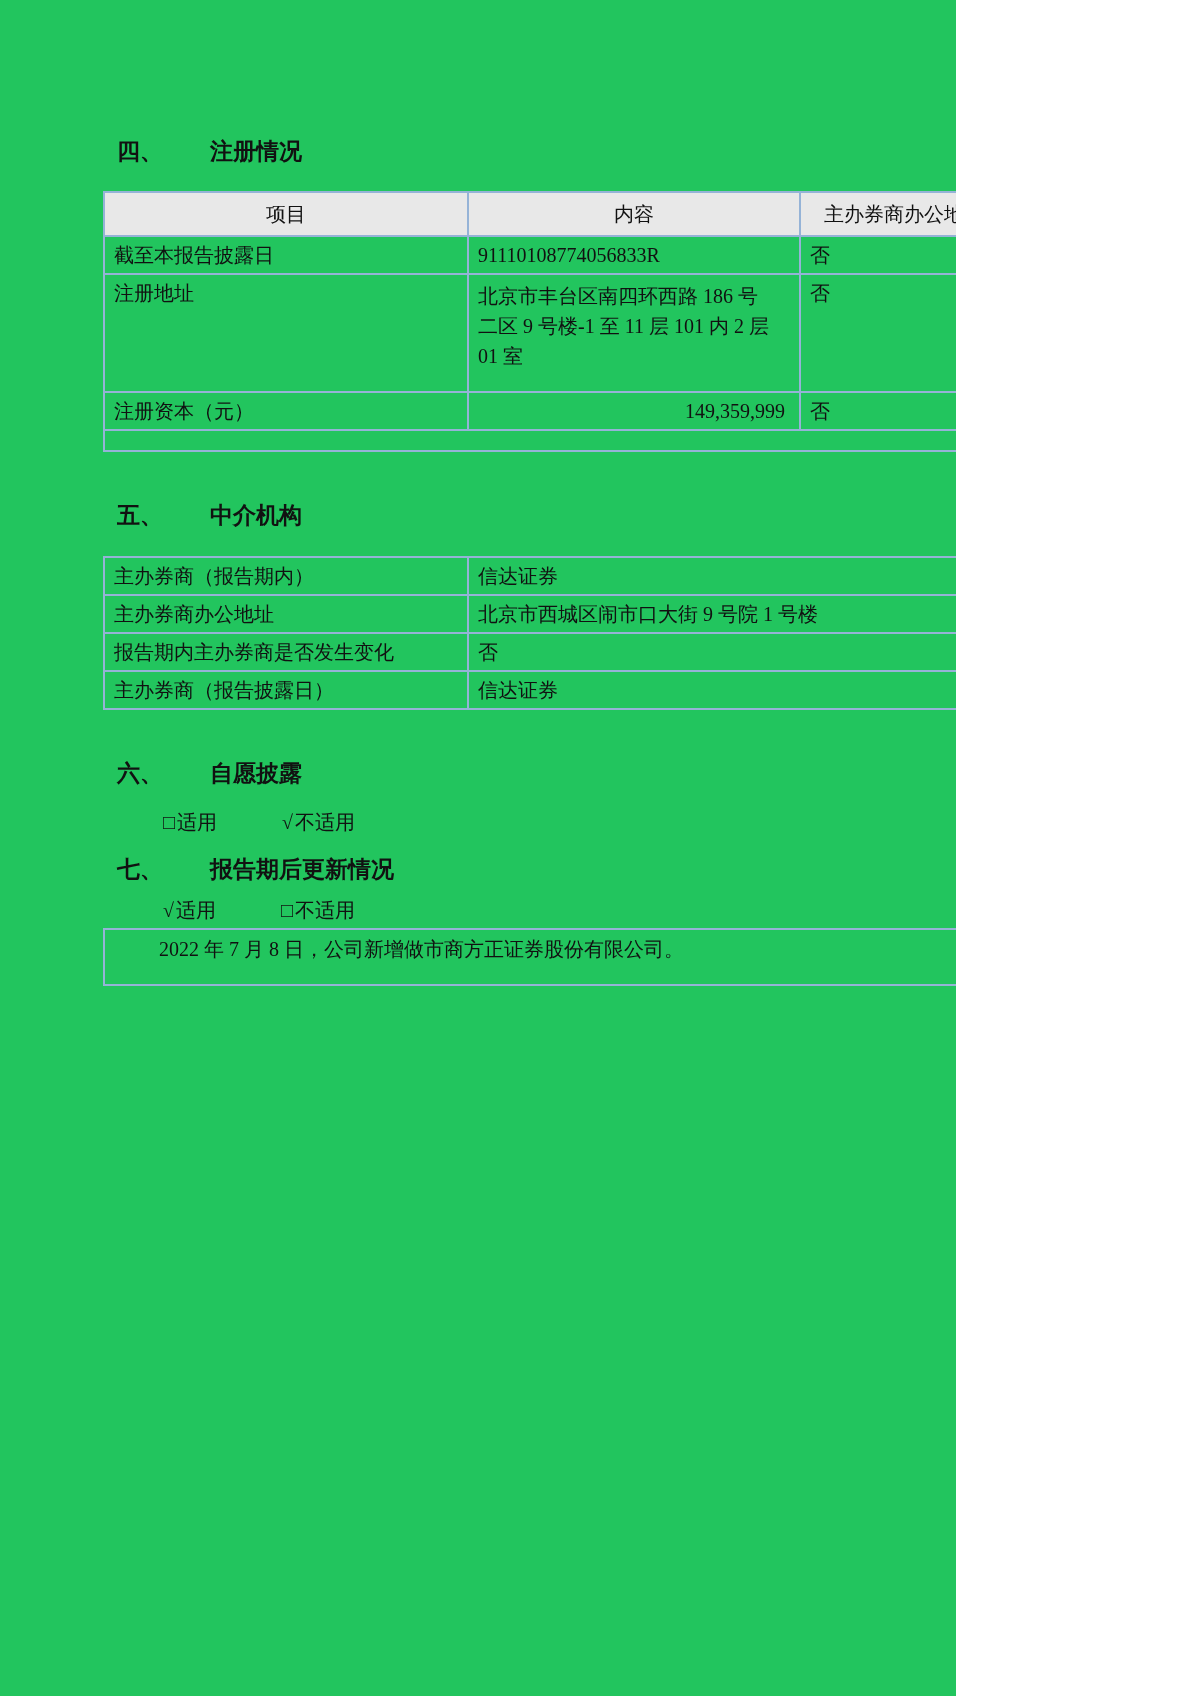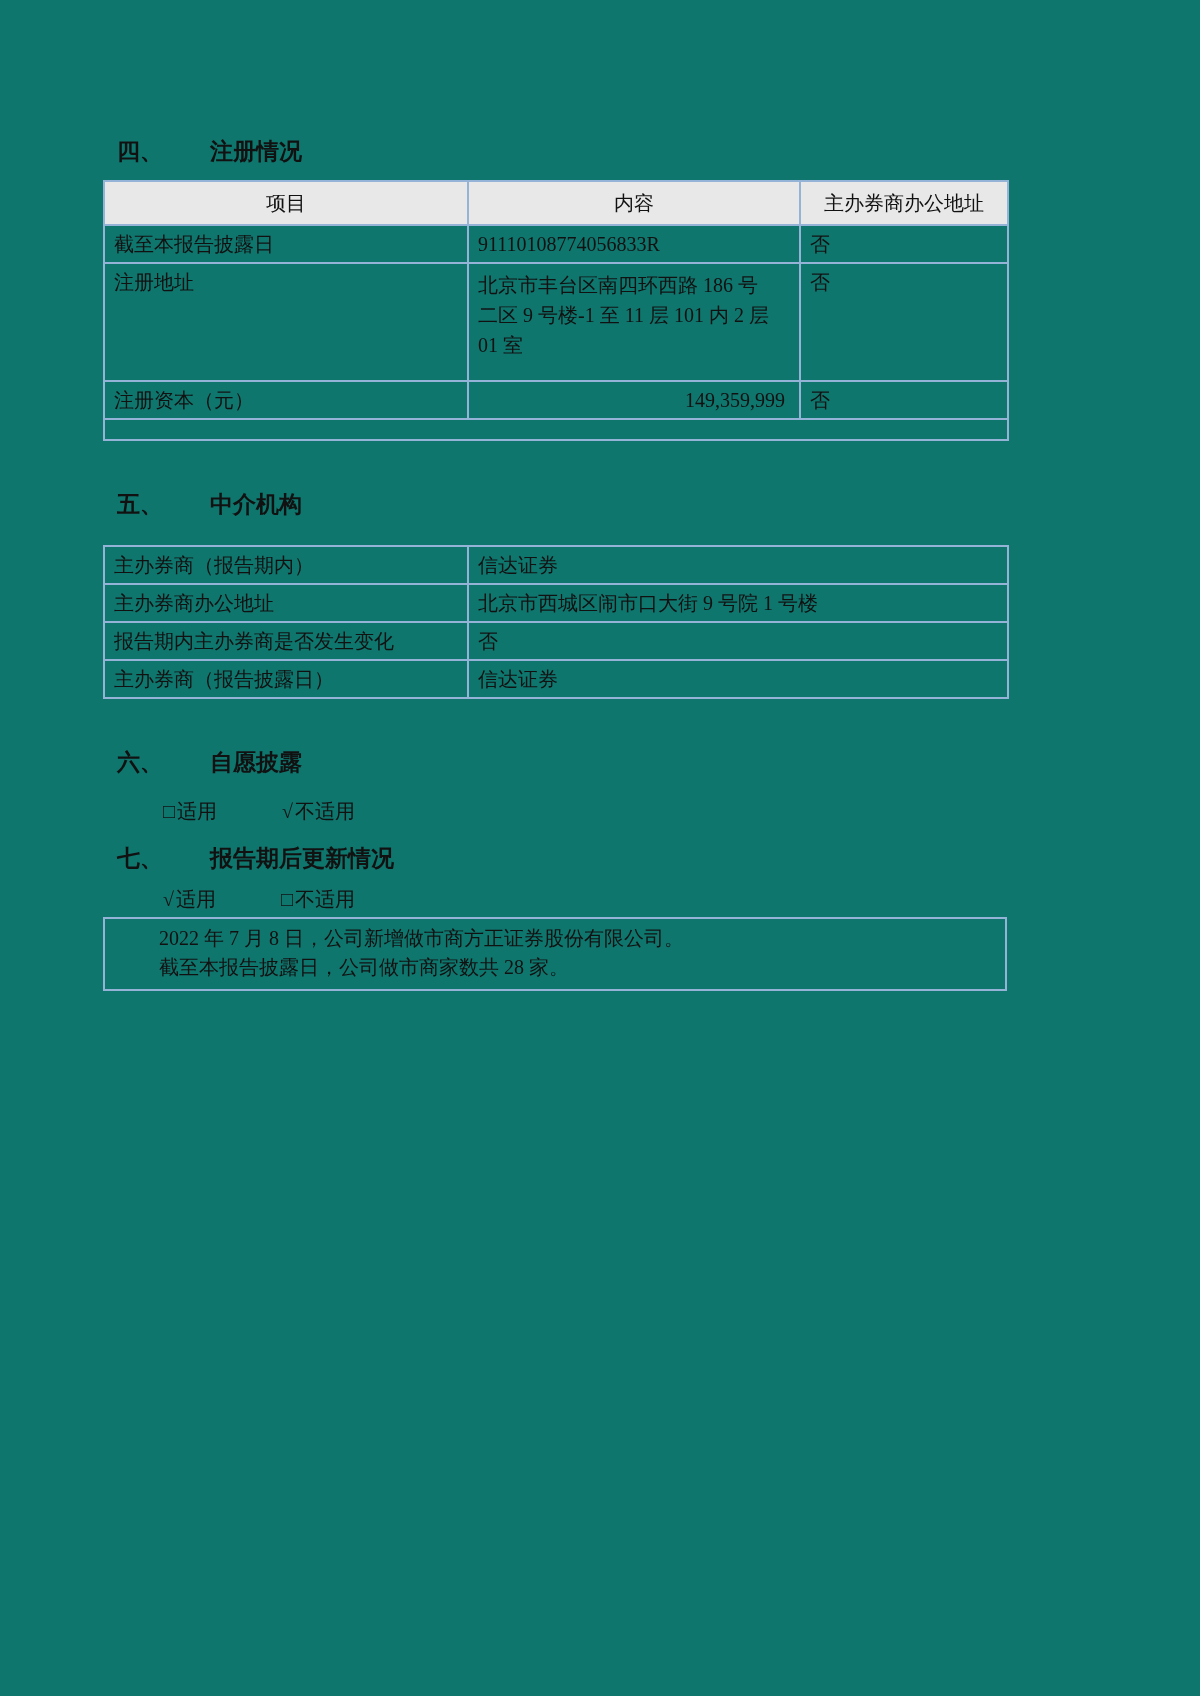--- a/index.html
+++ b/index.html
@@ -1,21 +1,21 @@
 <!DOCTYPE html>
 <html><head>
 <meta charset="utf-8">
 <style>
   * { margin: 0; padding: 0; box-sizing: border-box; }
   html, body { background: #ffffff; }
   .page {
     position: relative;
-    width: 1200px;
+    width: 956px;
     height: 1696px;
-    background: #0f766e;
+    background: #22c55e;
     font-family: "Liberation Serif", "DejaVu Serif", serif;
     color: #111111;
     overflow: hidden;
   }
   .content {
     position: absolute;
     left: 103px;
     top: 0;
     width: 904px;
   }
@@ -36,21 +36,21 @@
   .h5 { margin-top: 50px; }
   .h6 { margin-top: 50px; }
   .h7 { margin-top: 20px; }
   
   table {
     border-collapse: collapse;
     table-layout: fixed;
     width: 904px;
     font-size: 20px;
   }
-  .tbl1 { margin-top: 16px; }
+  .tbl1 { margin-top: 27px; }
   .tbl2 { margin-top: 28px; }
   th, td {
     border: 2px solid #95B3D7;
     vertical-align: top;
     text-align: left;
     font-weight: normal;
     padding: 4px 10px 4px 9px;
     line-height: 28px;
   }
   thead th {
@@ -178,17 +178,16 @@
       <span class="sec-num">七、</span><span>报告期后更新情况</span>
     </div>
 
     <div class="applicability app7">
       <span class="opt"><span class="mark">√</span><span>适用</span></span>
       <span class="opt"><span class="mark">□</span><span>不适用</span></span>
     </div>
 
     <div class="update-box">
       <p>2022 年 7 月 8 日，公司新增做市商方正证券股份有限公司。</p>
-      <p>截至本报告披露日，公司做市商家数共 28 家。</p>
     </div>
 
   </div>
 </div>
 
 </body></html>

